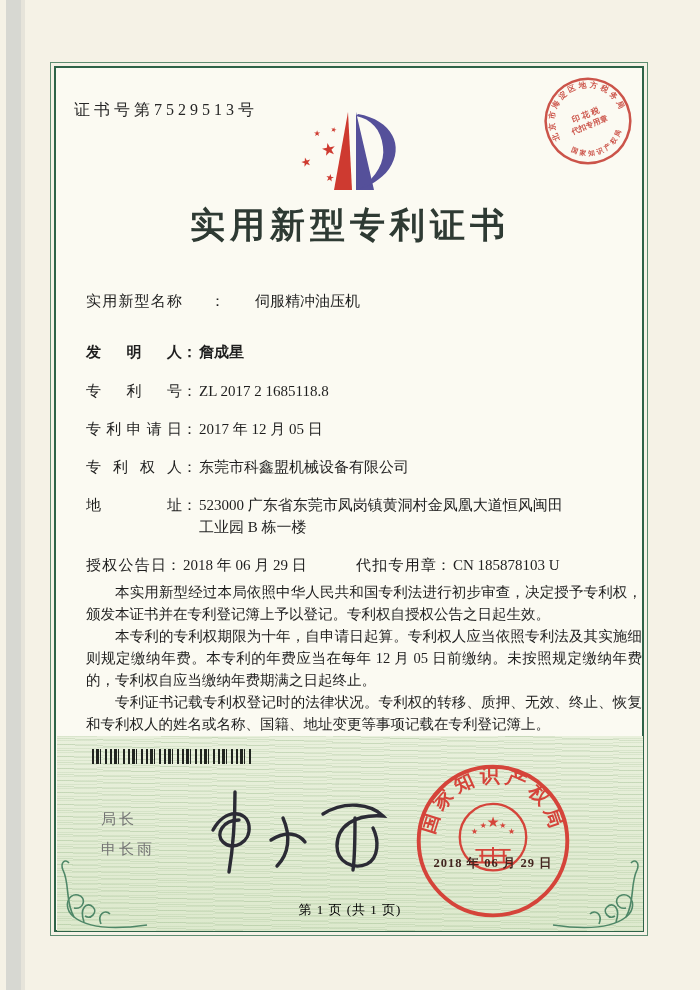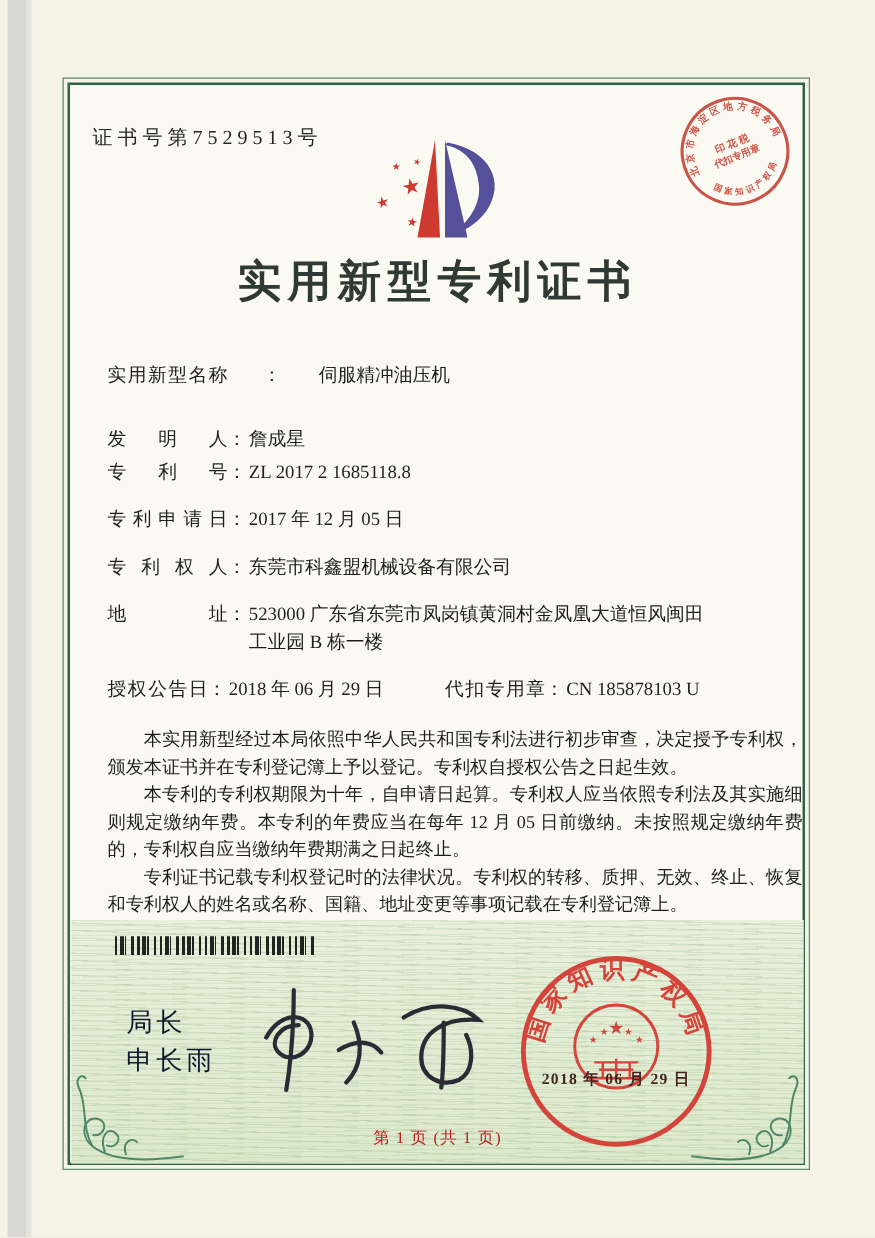--- a/index.html
+++ b/index.html
@@ -23,54 +23,54 @@
 
   .cert-no{position:absolute;left:74px;top:100px;font-size:16px;letter-spacing:4px;color:#262626;}
 
   .logo{position:absolute;left:292px;top:106px;}
   .title{position:absolute;left:0;top:202px;width:700px;text-align:center;
          font-size:35px;font-weight:600;letter-spacing:5px;color:#2e3a33;}
 
   .fields{position:absolute;left:86px;top:290px;width:556px;font-size:15px;}
   .frow{display:flex;margin-bottom:16px;line-height:22px;}
   .frow.g1{margin-bottom:29px;gap:28px;}
-  .frow.g2{margin-bottom:4px;}
+  .frow.g2{margin-bottom:17px;font-weight:bold;}
   .flabel{flex:0 0 96px;text-align:justify;text-align-last:justify;}
   .fcolon{flex:0 0 17px;}
   .fvalue{flex:1;white-space:pre-line;}
   .grant{margin-top:9px;align-items:flex-end;}
   .pair{display:flex;}
   .pair.first{width:270px;}
   .pair .flabel{flex:0 0 80px;}
 
   .paras{position:absolute;left:86px;top:581px;width:556px;font-size:14.5px;
          line-height:22px;text-align:justify;}
   .paras p{margin:0;text-indent:2em;}
 
   .barcode{position:absolute;left:92px;top:749px;width:160px;height:15px;
         background:repeating-linear-gradient(90deg,#20241f 0 2px,rgba(0,0,0,0) 2px 4px,
           #20241f 4px 7px,rgba(0,0,0,0) 7px 8px,#20241f 8px 9px,rgba(0,0,0,0) 9px 13px,
           #20241f 13px 15px,rgba(0,0,0,0) 15px 18px);}
 
   .director{position:absolute;left:101px;top:804px;font-family:"Liberation Sans","DejaVu Sans",sans-serif;
-        font-size:21px;letter-spacing:3px;line-height:30px;color:#0f172a;font-weight:500;}
+        font-size:15px;letter-spacing:3px;line-height:30px;color:#737373;font-weight:500;}
 
   .signature{position:absolute;left:195px;top:778px;}
 
   .seal{position:absolute;left:405px;top:757px;}
   .seal-date{position:absolute;left:428px;top:855px;width:130px;text-align:center;
         font-size:12.5px;font-weight:bold;color:#42251f;letter-spacing:1px;}
 
   .tax-seal{position:absolute;left:540px;top:73px;opacity:.92;}
 
   .flourish{position:absolute;}
   .flourish.right{transform:scaleX(-1);}
 
   .footer{position:absolute;left:0;top:901px;width:700px;text-align:center;
-        font-size:13px;letter-spacing:1px;color:#b91c1c;}
+        font-size:13px;letter-spacing:1px;color:#000000;}
 </style>
 </head>
 <body>
 
 <div class="page">
   <div class="scan-strip"></div>
   <div class="scan-strip2"></div>
 
   <div class="frame">
     <div class="frame-inner"></div>

